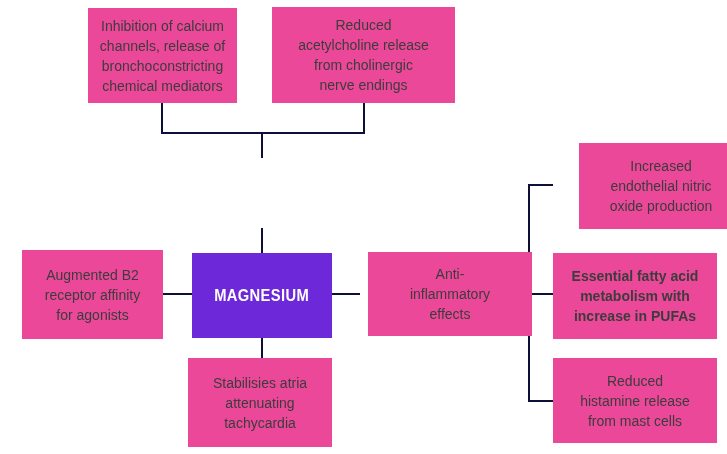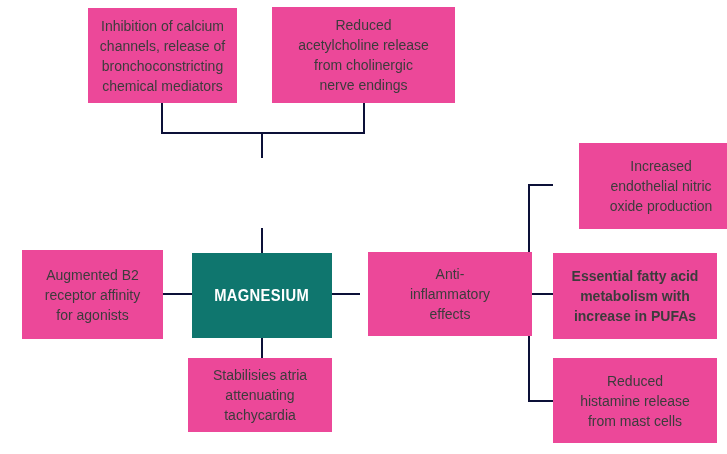--- a/index.html
+++ b/index.html
@@ -20,42 +20,42 @@
     justify-content: center;
     text-align: center;
     font-size: 14px;
     line-height: 20px;
     white-space: pre-line;
     box-sizing: border-box;
     padding: 4px;
   }
   .node-center {
     position: absolute;
-    background: #0f766e;
+    background: #6d28d9;
     color: #ffffff;
     display: flex;
     align-items: center;
     justify-content: center;
     text-align: center;
     font-size: 16px;
     font-weight: 700;
     letter-spacing: 0.4px;
     box-sizing: border-box;
   }
   .node-center .squeeze { display: inline-block; transform: scaleX(0.92); }
   .line { position: absolute; background: #0c1038; }
 
   
   .n-calcium      { left: 88px;  top: 8px;   width: 149px; height: 95px; }
   .n-acetyl       { left: 272px; top: 7px;   width: 183px; height: 96px; }
   .n-smooth       { left: 190px; top: 158px; width: 143px; height: 70px; }
   .n-b2           { left: 22px;  top: 250px; width: 141px; height: 89px; }
   .n-magnesium    { left: 192px; top: 253px; width: 140px; height: 85px; }
   .n-anti         { left: 360px; top: 252px; width: 164px; height: 84px; margin-left: 8px; }
-  .n-stabilises   { left: 188px; top: 358px; width: 144px; height: 74px; }
+  .n-stabilises   { left: 188px; top: 358px; width: 144px; height: 89px; }
   .n-nitric       { left: 553px; top: 143px; width: 164px; height: 86px; margin-left: 26px; }
   .n-fatty        { left: 553px; top: 253px; width: 164px; height: 86px; font-weight: bold; }
   .n-histamine    { left: 553px; top: 358px; width: 164px; height: 85px; }
 
   
   .l-v-calcium    { left: 161px; top: 103px; width: 2px;   height: 31px; }
   .l-v-acetyl     { left: 363px; top: 103px; width: 2px;   height: 31px; }
   .l-h-join       { left: 161px; top: 132px; width: 204px; height: 2px;  }
   .l-v-to-smooth  { left: 261px; top: 132px; width: 2px;   height: 26px; }
   .l-v-to-mag     { left: 261px; top: 228px; width: 2px;   height: 25px; }

